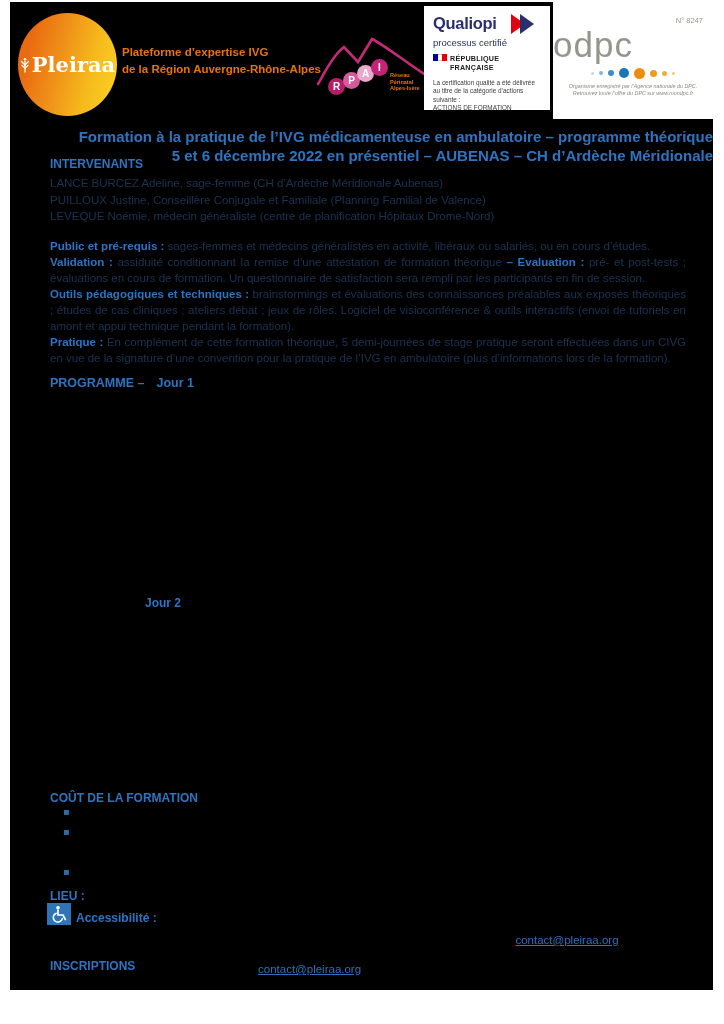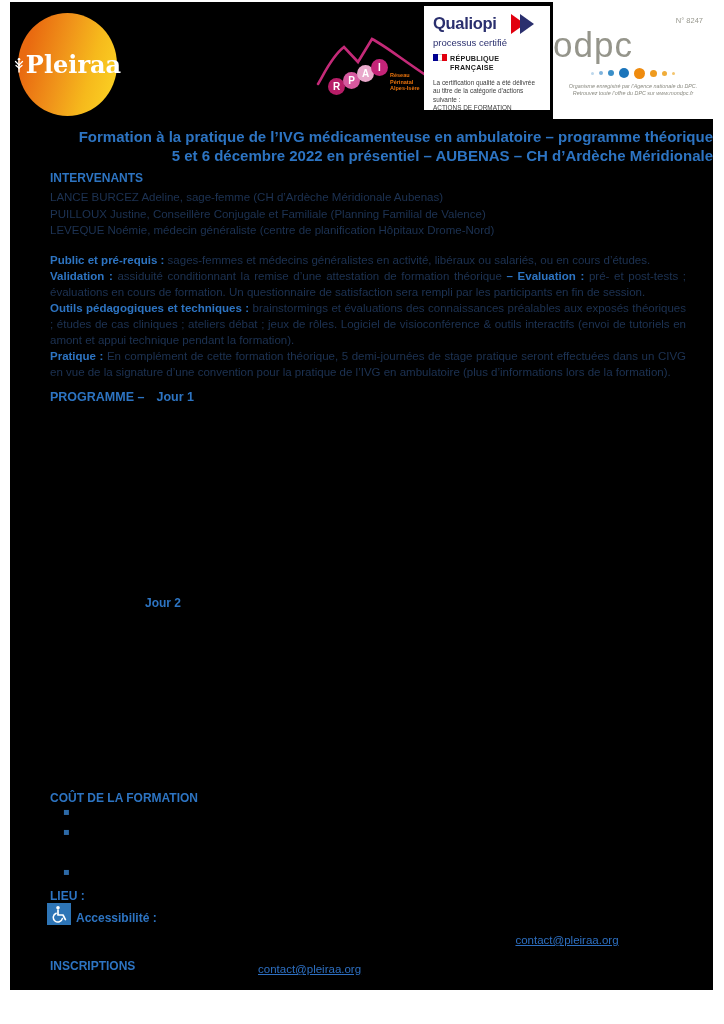--- a/index.html
+++ b/index.html
@@ -4,21 +4,21 @@
 <style>
   html,body{margin:0;padding:0;}
   body{width:724px;height:1024px;background:#ffffff;position:relative;
        font-family:"Liberation Sans",sans-serif;overflow:hidden;}
   .page{position:absolute;left:10px;top:2px;width:703px;height:988px;background:#000;}
 
   
   .pleiraa-circle{position:absolute;left:8px;top:11px;width:99px;height:103px;border-radius:50%;
     background:linear-gradient(105deg,#e96a10 15%,#f0941a 45%,#f6b91c 70%,#fbd223 95%);
     display:flex;align-items:center;justify-content:center;}
-  .pleiraa-word{color:#fff;font-family:"DejaVu Serif",serif;font-weight:bold;font-size:24px;
+  .pleiraa-word{color:#fff;font-family:"DejaVu Serif",serif;font-weight:bold;font-size:21px;
     display:flex;align-items:center;gap:2px;}
   .tagline{position:absolute;left:112px;top:42px;color:#e8720c;font-weight:bold;
     font-size:11.5px;line-height:17px;}
   .rpai{position:absolute;left:306px;top:30px;width:118px;height:84px;}
   .rpai-circle{position:absolute;width:17px;height:17px;border-radius:50%;color:#fff;
     font-size:10px;font-weight:bold;display:flex;align-items:center;justify-content:center;}
   .rpai-caption{position:absolute;left:74px;top:40px;color:#e8720c;font-weight:bold;
     font-size:5.5px;line-height:6.5px;}
   .qualiopi{position:absolute;left:414px;top:4px;width:126px;height:104px;background:#fff;
     box-sizing:border-box;padding:8px 7px 6px 9px;}
@@ -36,21 +36,21 @@
   .odpc{position:absolute;left:543px;top:-2px;width:160px;height:119px;background:#fff;}
   .odpc-num{position:absolute;top:16px;right:10px;font-size:7.5px;color:#98988e;}
   .odpc-word{margin-top:26px;text-align:left;color:#95958b;font-size:35px;line-height:38px;letter-spacing:1px;}
   .odpc-dots{display:flex;align-items:center;justify-content:center;gap:5px;margin-top:3px;height:12px;}
   .odpc-dots i{display:block;border-radius:50%;}
   .odpc-note{margin-top:4px;text-align:center;font-size:5.4px;line-height:7px;font-style:italic;color:#8a8a80;}
 
   
   .title{position:absolute;top:118px;left:0;width:100%;text-align:right;
     color:#2d74c2;font-weight:bold;font-size:15px;line-height:19px;margin-top:7px;}
-  .content{position:absolute;left:40px;top:168px;width:636px;color:#1d3354;
+  .content{position:absolute;left:40px;top:154px;width:636px;color:#1d3354;
     font-size:11.5px;line-height:16px;text-align:justify;}
   .h-blue{color:#2d74c2;font-weight:bold;font-size:12px;text-align:left;}
   .people{line-height:16.5px;margin-top:3px;text-align:left;}
   .paras{margin-top:13px;}
   .lead{color:#2d74c2;font-weight:bold;}
   .prog-head{margin-top:9px;font-size:12.5px;}
   .prog-head .j1{margin-left:12px;}
   .abs{position:absolute;}
   .jour2{left:135px;top:594px;color:#2d74c2;font-weight:bold;font-size:12px;}
   .cout-head{left:40px;top:789px;color:#2d74c2;font-weight:bold;font-size:12px;}
@@ -80,20 +80,24 @@
               <line x1="5" y1="8" x2="8.5" y2="4.5"></line>
               <line x1="5" y1="11" x2="2" y2="8.5"></line>
               <line x1="5" y1="11" x2="8" y2="8.5"></line>
             </g>
             <circle cx="5" cy="2.3" r="1.3" fill="#fff"></circle>
           </svg>
       </span>
       <span>Pleiraa</span>
     </div>
   </div>
+  <div class="tagline">
+    <div>Plateforme d’expertise IVG</div>
+    <div>de la Région Auvergne-Rhône-Alpes</div>
+  </div>
 
   <div class="rpai">
     <span style="position:absolute;left:0;top:0;">
       <svg width="118" height="60" viewBox="0 0 118 60" fill="none">
           <path d="M2 52 C8 42 16 24 28 15 L42 30 L56 7 C68 13 84 26 114 46" stroke="#c42a78" stroke-width="2.6" stroke-linecap="round" fill="none"></path>
         </svg>
     </span>
     <div class="rpai-circle" style="left:12px;top:46px;background:#b71d67;">
         <span>R</span>
       </div>

